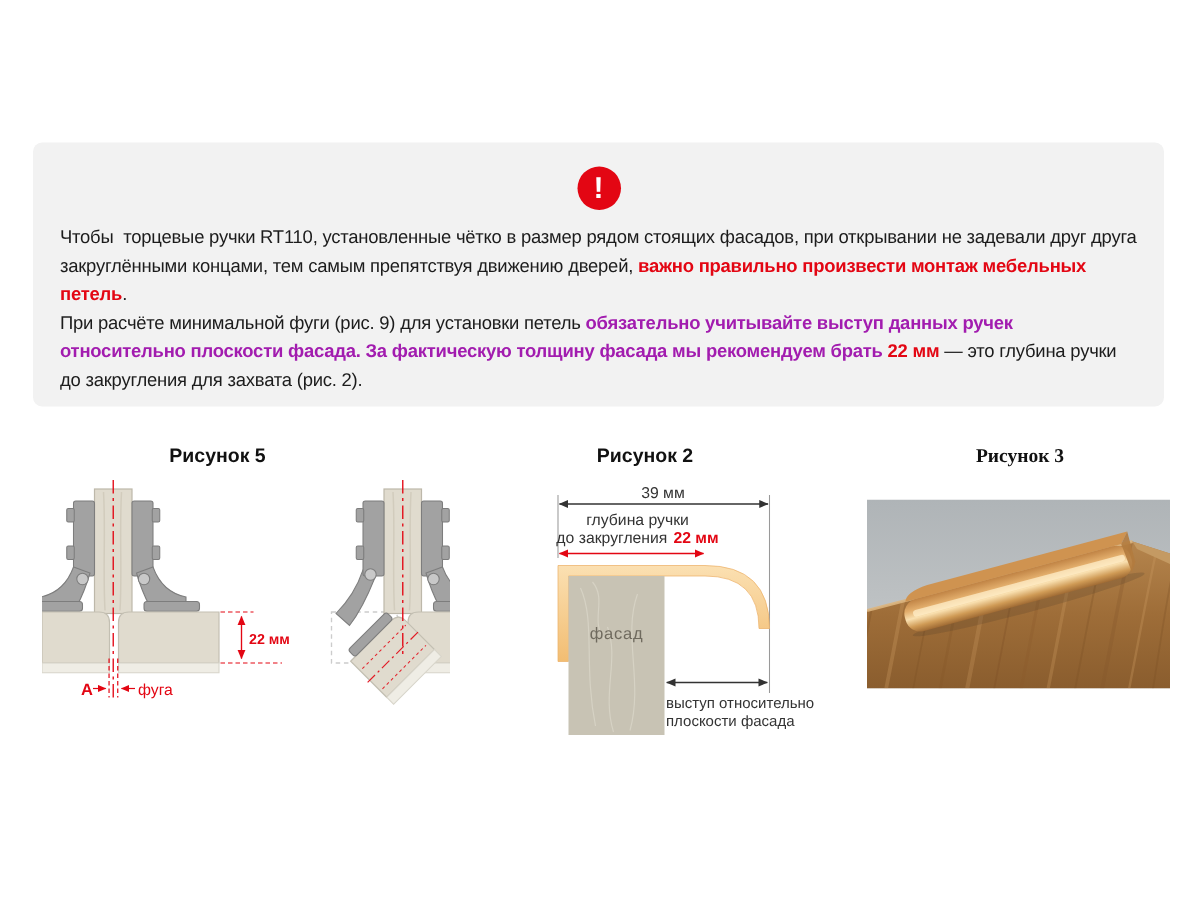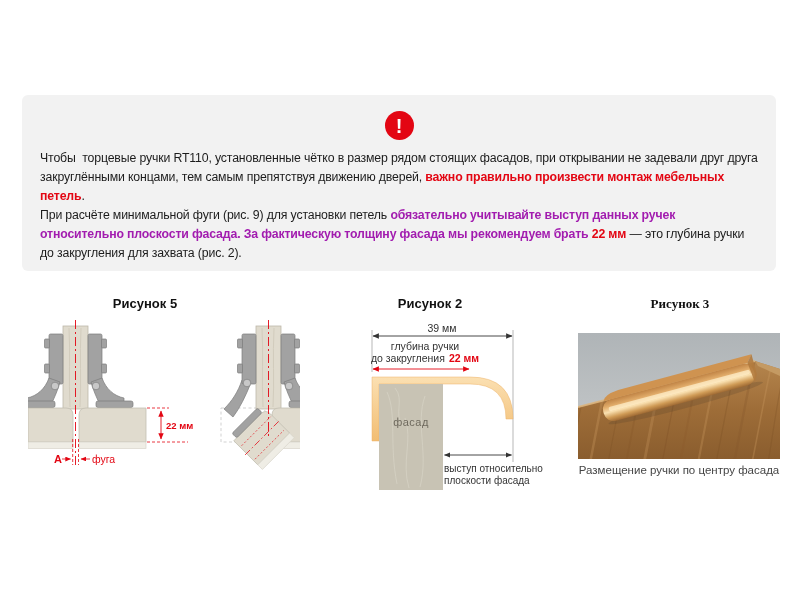--- a/index.html
+++ b/index.html
@@ -212,14 +212,13 @@
   <g transform="translate(102,56) rotate(-15)">
     <ellipse cx="2" cy="15" rx="80" ry="5" fill="#4d3d28" opacity="0.22"></ellipse>
     <path d="M -77,-8 L 72,-8 L 78,-15 L -60,-15 Q -75,-14 -77,-8 Z" fill="#cf9350"></path>
     <rect x="-80" y="-8" width="156" height="22" rx="10" fill="url(#gold3)"></rect>
     <rect x="-74" y="-1" width="146" height="4.5" rx="2" fill="#ffedc8" opacity="0.75"></rect>
     <path d="M 72,-8 L 78,-15 L 78,6 L 74,12 Z" fill="#b27b3e" opacity="0.9"></path>
   </g>
 </svg>
 
 <div class="caption">
-  <div>Размещение ручки по центру фасада</div>
 </div>
 
 </body></html>

